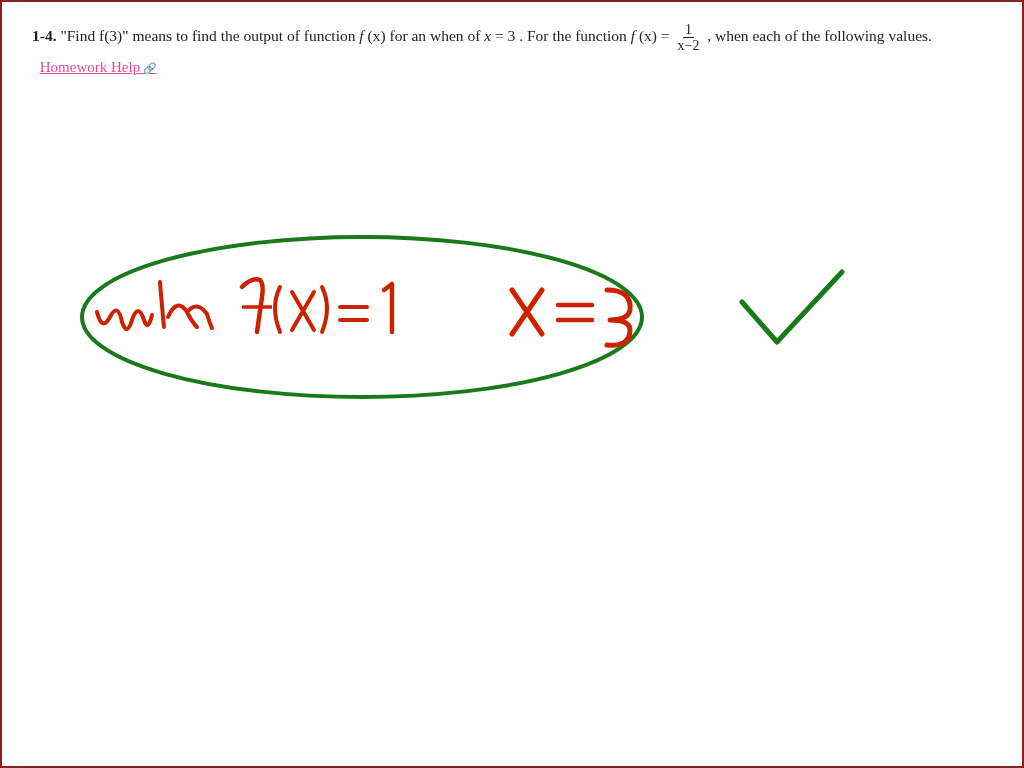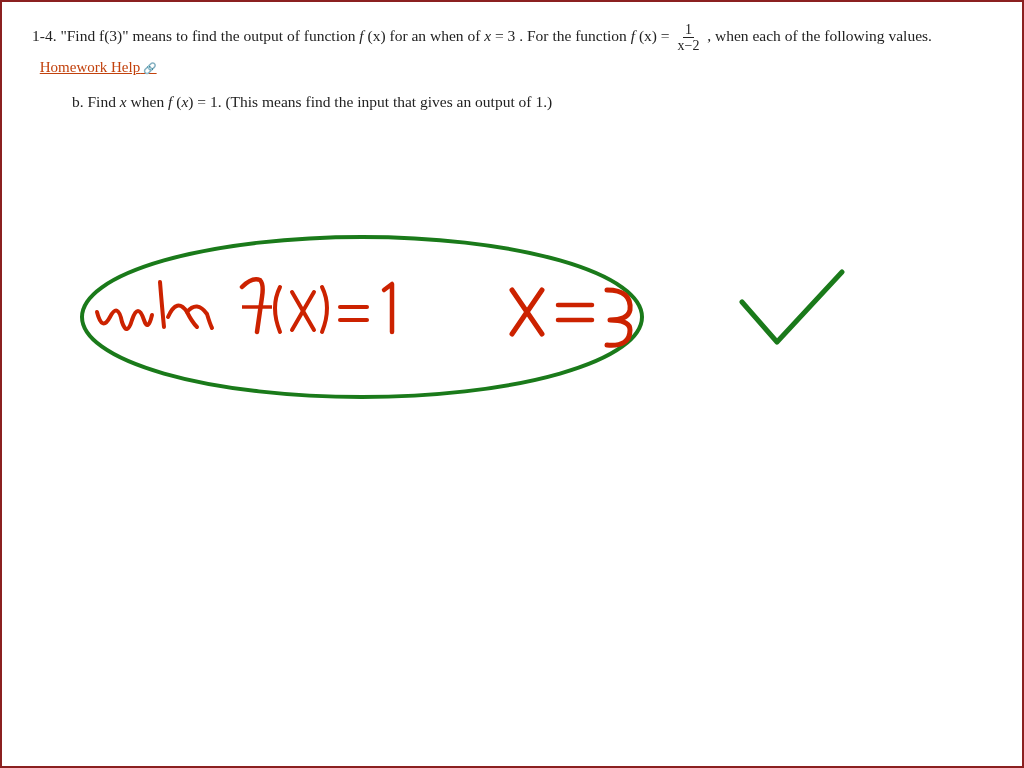--- a/index.html
+++ b/index.html
@@ -16,21 +16,21 @@
       border: 2px solid #8b2020;
       padding: 20px 30px;
       overflow: hidden;
     }
     .problem-text {
       font-size: 15.5px;
       line-height: 1.7;
       margin-bottom: 6px;
     }
     .problem-text strong {
-      font-weight: normal;
+      font-weight: bold;
       margin-top: 40px;
     }
     .fraction {
       display: inline-flex;
       flex-direction: column;
       align-items: center;
       vertical-align: middle;
       margin: 0 2px;
       font-size: 14px;
       line-height: 1.1;
@@ -38,21 +38,21 @@
     .fraction .numerator {
       border-bottom: 1px solid #222;
       padding: 0 2px;
       text-align: center;
     }
     .fraction .denominator {
       padding: 0 2px;
       text-align: center;
     }
     .homework-link {
-      color: #c2410c;
+      color: #ec4899;
       cursor: pointer;
       font-size: 15px;
     }
     .homework-link::after {
       content: ' 🔗';
       font-size: 11px;
     }
     .sub-items {
       margin-left: 40px;
       margin-top: 10px;
@@ -82,24 +82,20 @@
     <span> for an when of </span><span class="italic">x</span><span> = 3</span>
     <span>. For the function </span><span class="italic">f</span><span> (x) = </span><span class="fraction">
         <span class="numerator">1</span>
         <span class="denominator">x−2</span>
       </span>
     <span>, when each of the following values.</span>
     &nbsp;&nbsp;<a class="homework-link" href="#"><span>Homework Help</span></a>
   </div>
 
   <div class="sub-items">
-    <div class="sub-item">
-      <span>b.</span>
-      <span>  Find <span class="italic">x</span> when <span class="italic">f</span> (<span class="italic">x</span>) = 1. (This means find the input that gives an output of 1.)</span>
-    </div>
   </div>
 
   <div class="drawing-area">
     <svg width="820" height="200" viewBox="0 0 820 200">
 
       <ellipse cx="330" cy="105" rx="280" ry="80" fill="none" stroke="#1a7a1a" stroke-width="4"></ellipse>
 
       <path d="M 710 90 L 745 130 L 810 60" fill="none" stroke="#1a7a1a" stroke-width="5" stroke-linecap="round" stroke-linejoin="round"></path>
 
       <path d="M 65 100 Q 70 120 78 105 Q 86 90 90 110 Q 95 125 100 108 Q 106 90 112 108 Q 116 120 120 103" fill="none" stroke="#cc2200" stroke-width="4" stroke-linecap="round" stroke-linejoin="round"></path>

